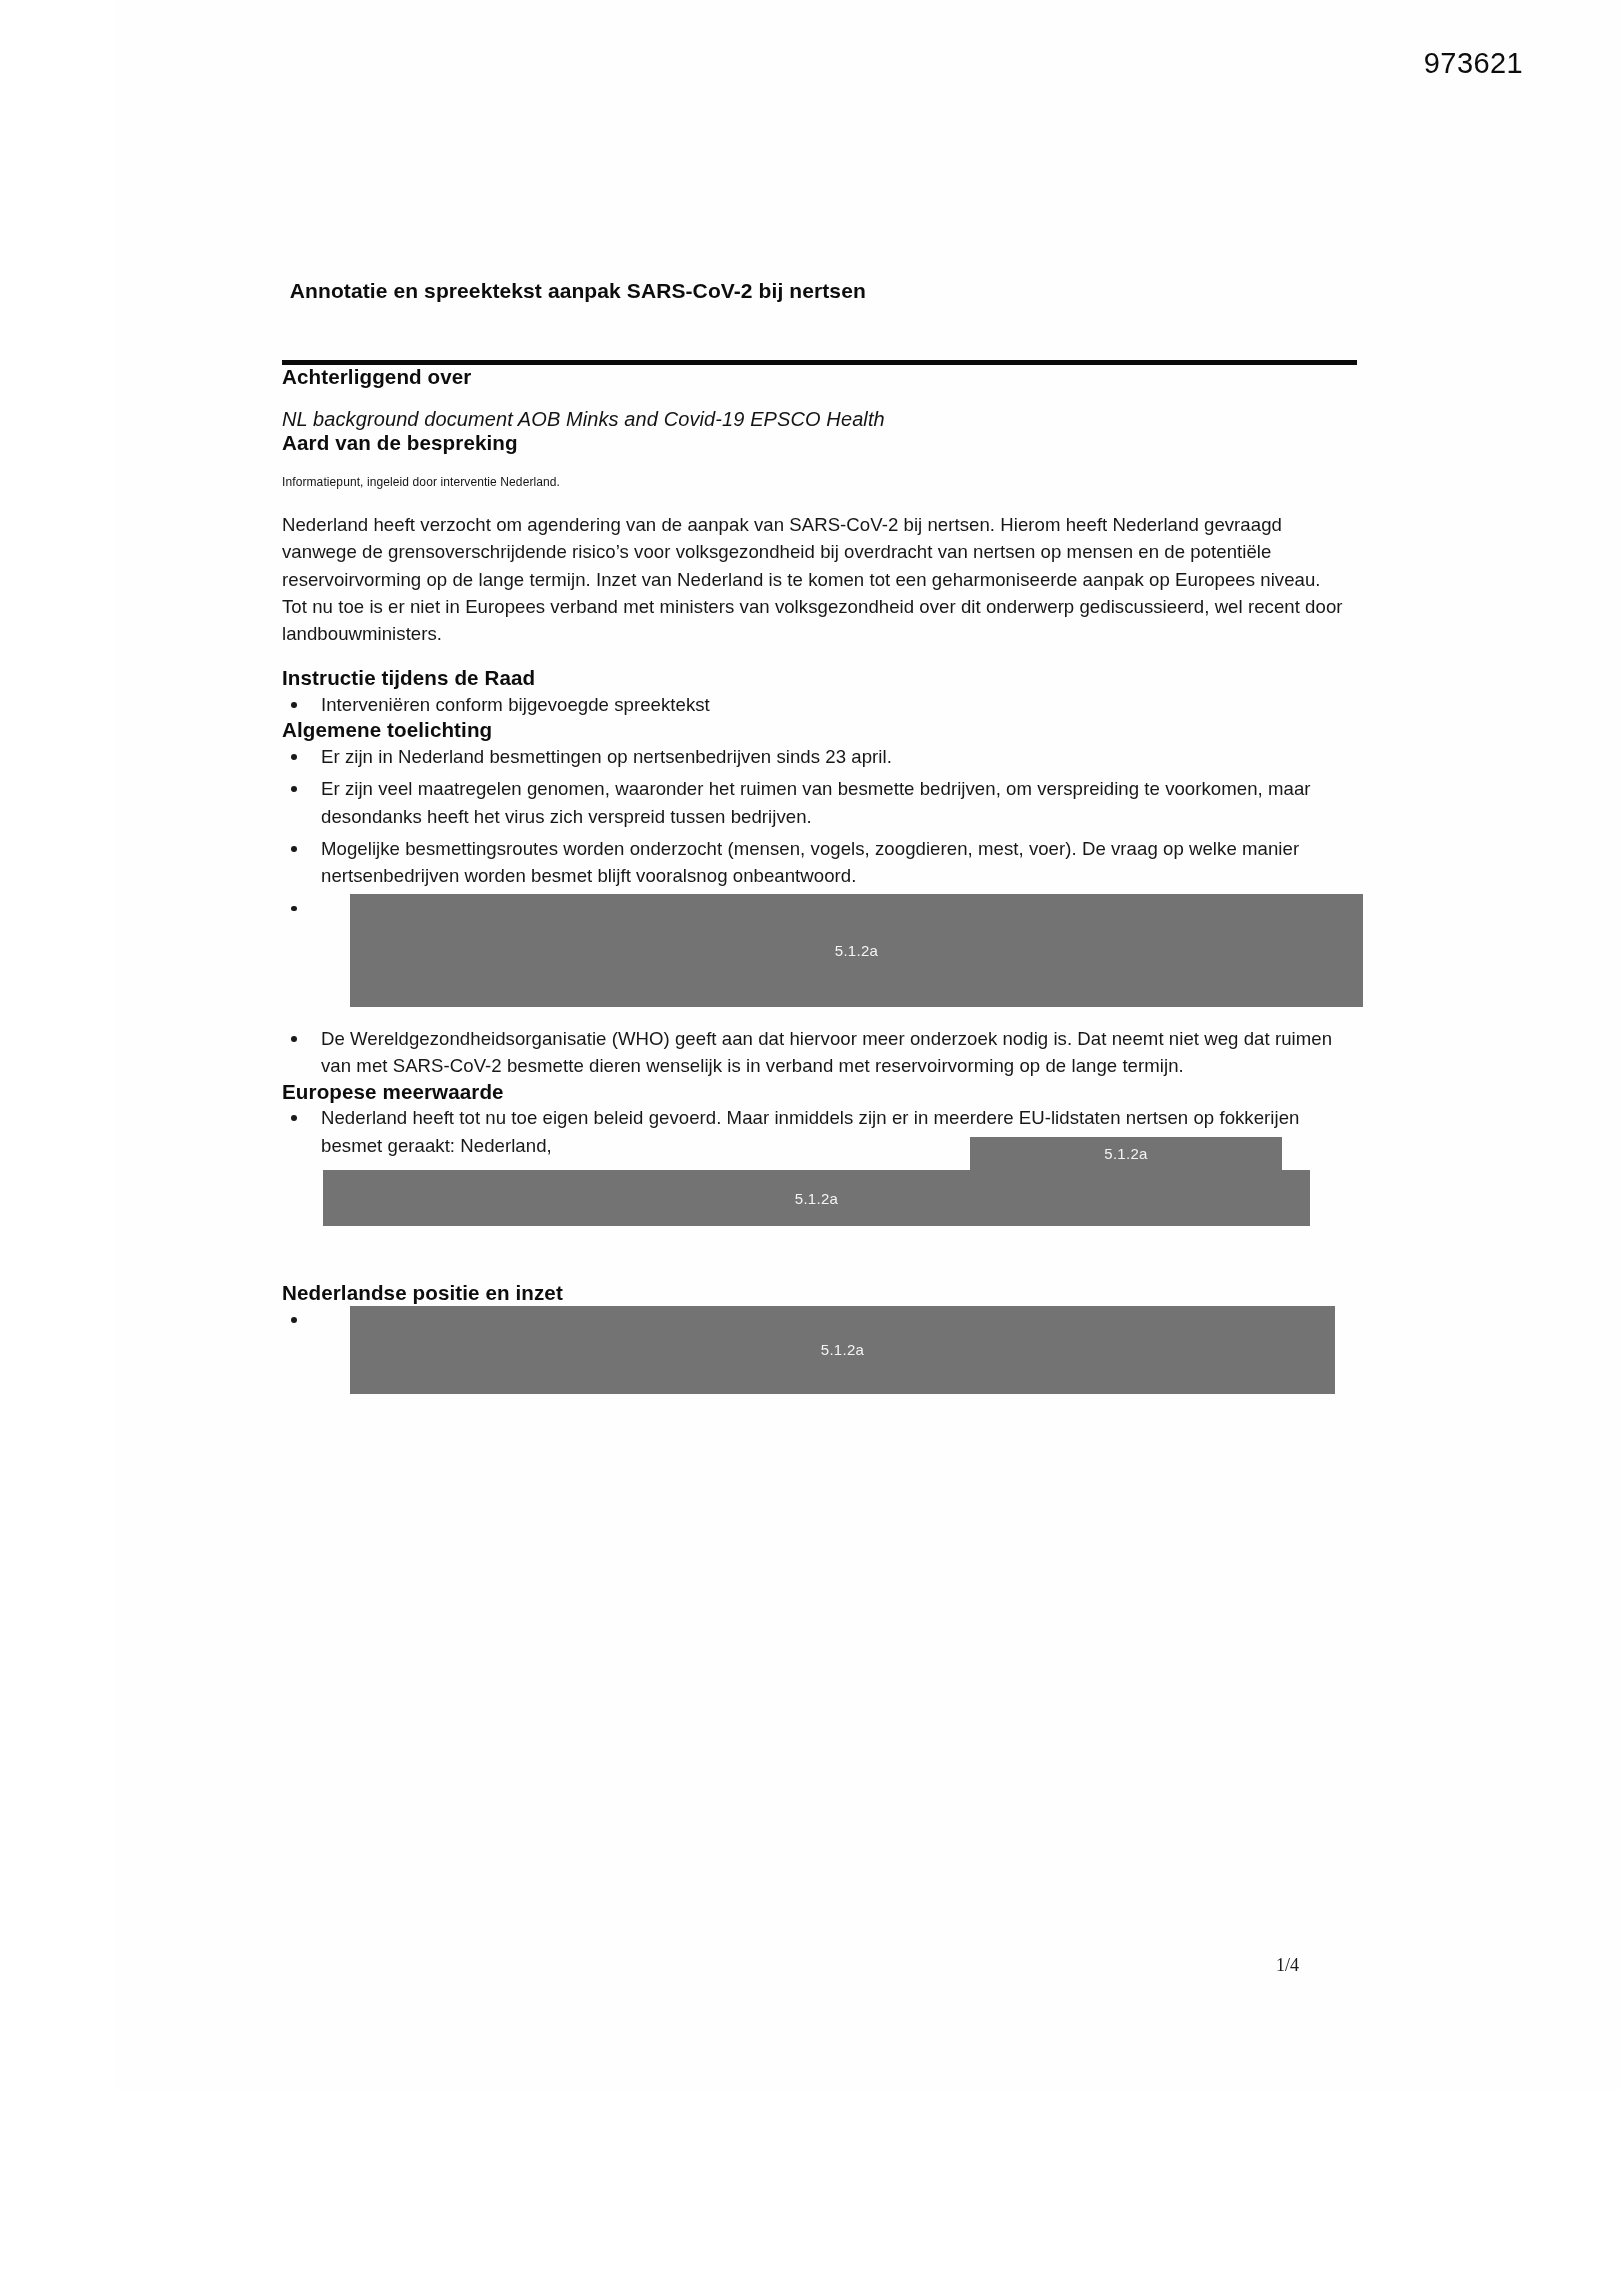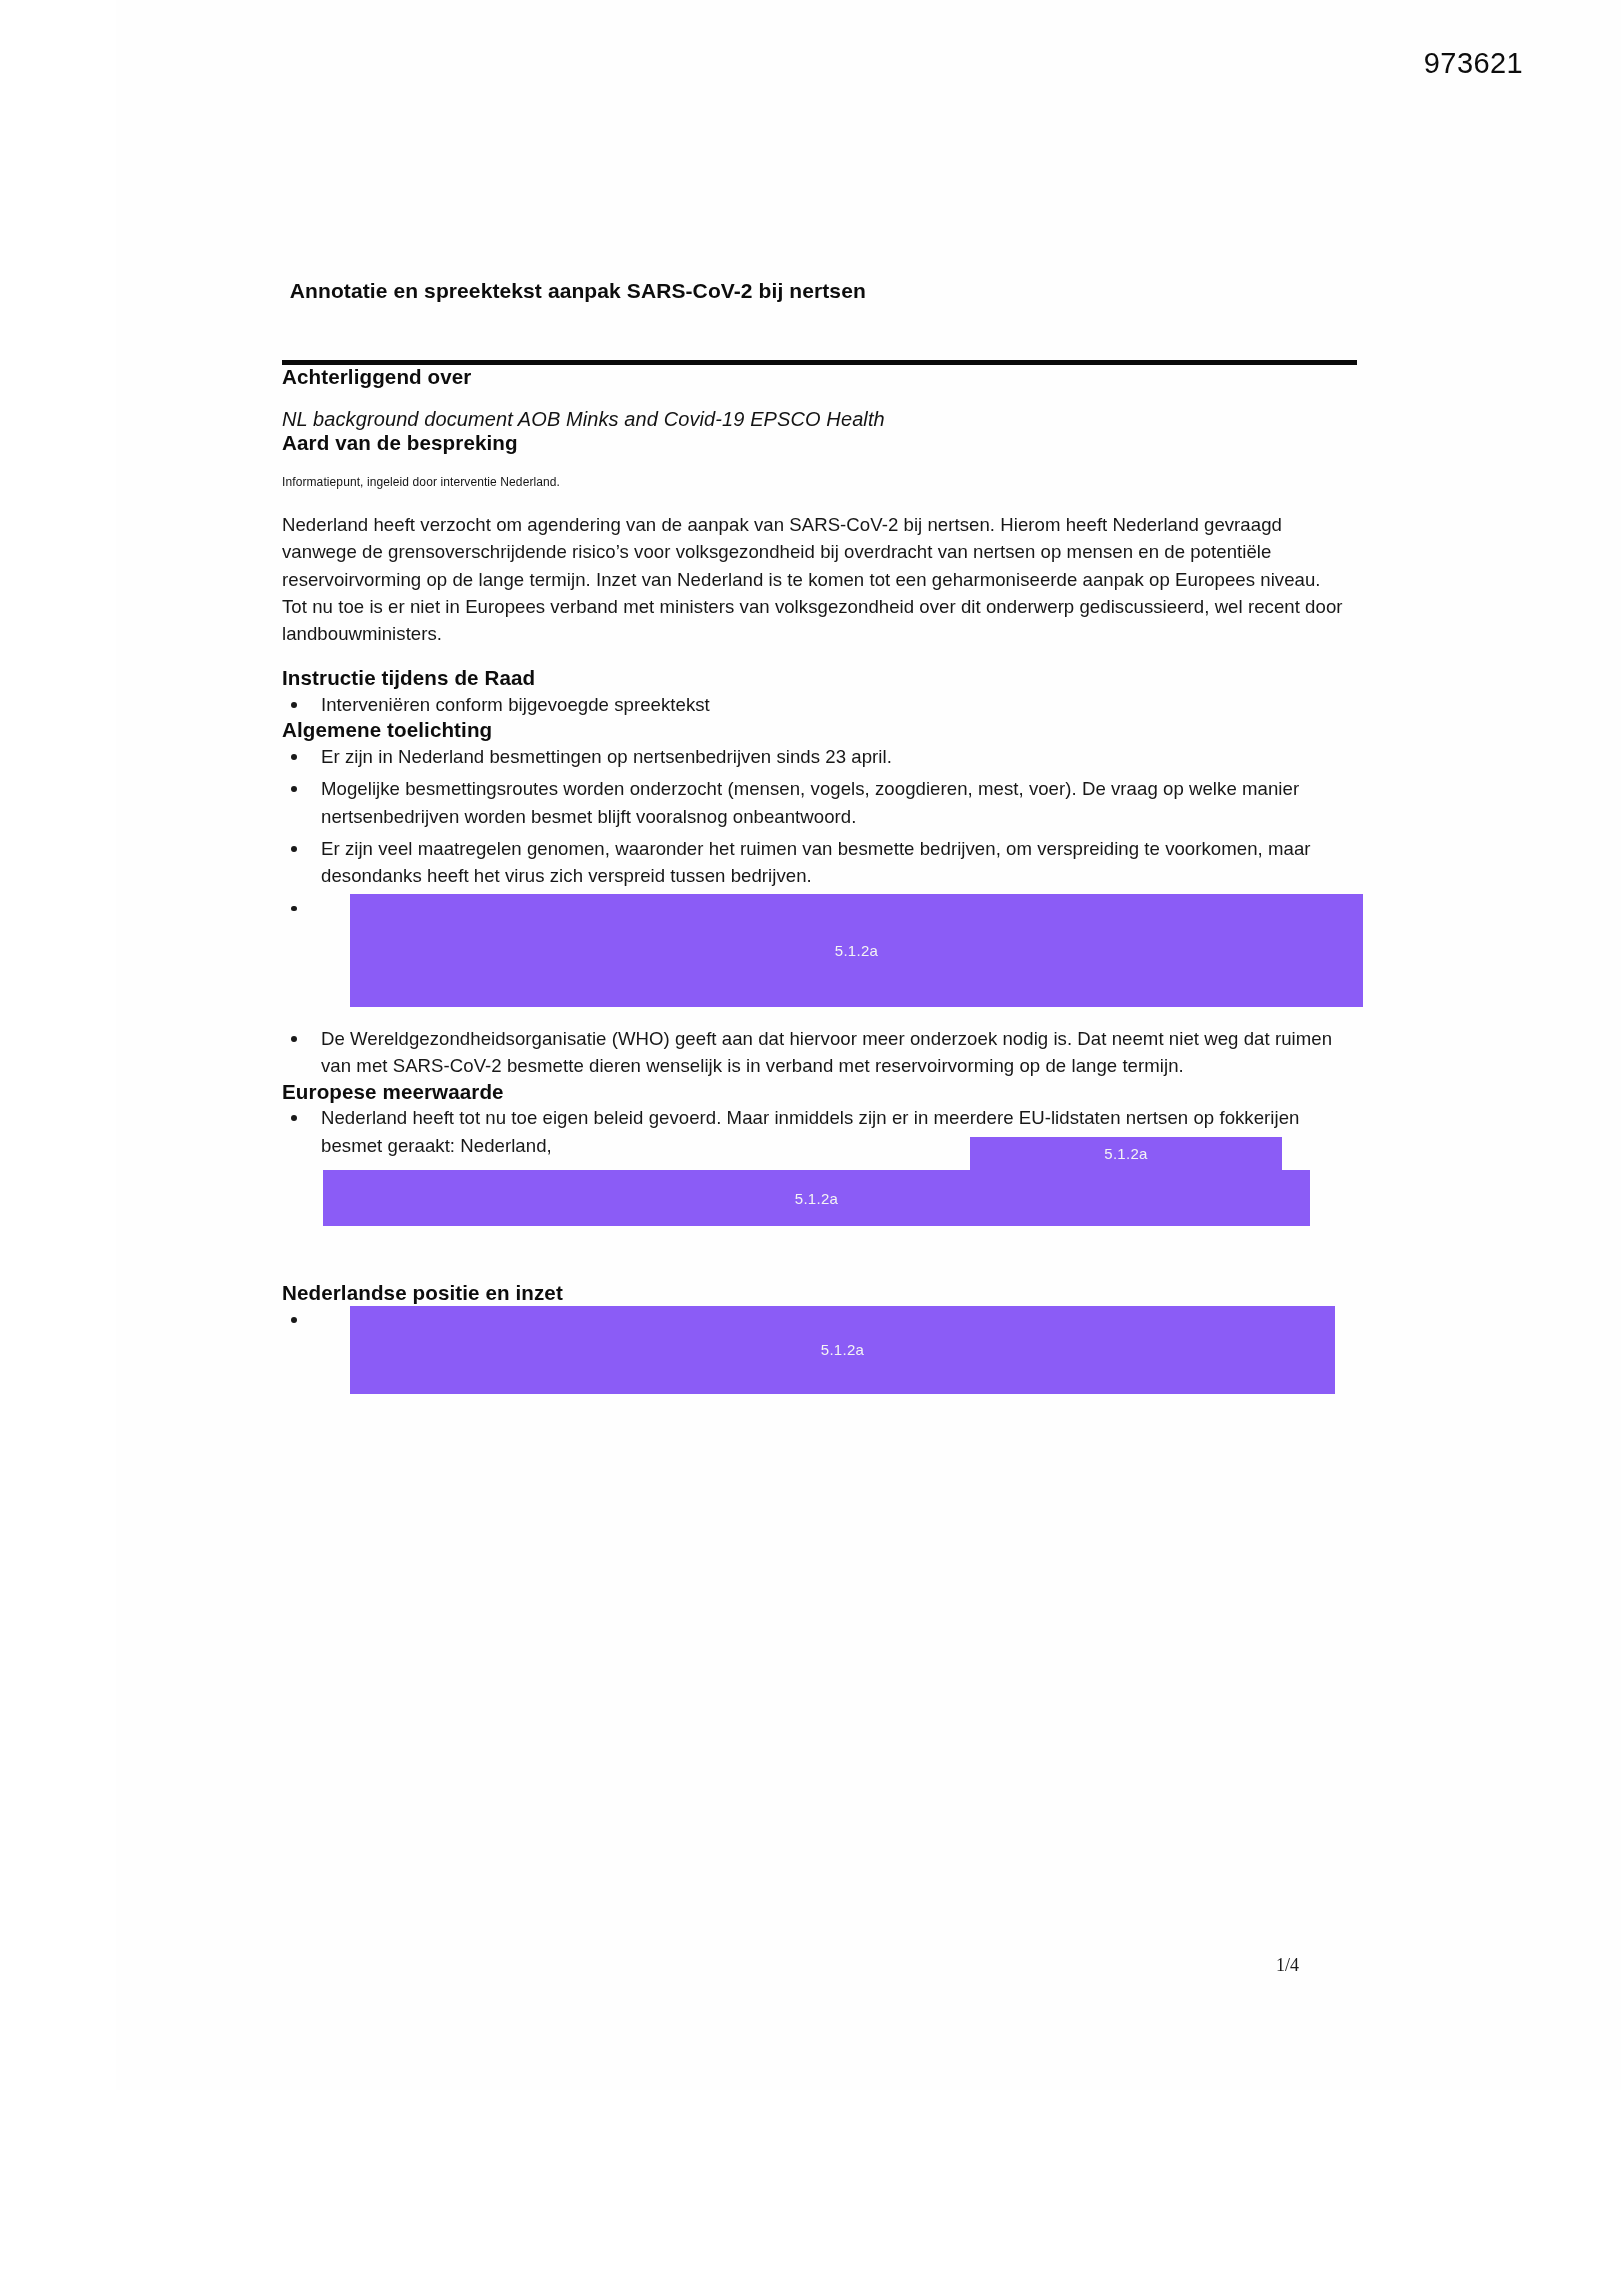--- a/index.html
+++ b/index.html
@@ -132,21 +132,21 @@
 
   .bullets-europese { margin-top: 19.6px; }
   .bullets-europese > li { padding-left: 47px; }
 
   .bullets-positie { margin-top: 17.6px; }
 
   .bullets-who { margin-top: 0px; }
 
   
   .redaction {
-    background: #8b5cf6;
+    background: #737373;
     color: #f4f4f4;
     font-size: 15px;
     display: flex;
     align-items: center;
     justify-content: center;
     letter-spacing: 0.3px;
   }
 
   
   .bullet-block-row {
@@ -235,25 +235,25 @@
   </ul>
 
   <h2 class="section-head sec-algemene">Algemene toelichting</h2>
   <ul class="bullets bullets-algemene">
     <li>
       <span class="bullet-dot"></span>
       <span>Er zijn in Nederland besmettingen op nertsenbedrijven sinds 23 april.</span>
     </li>
     <li>
       <span class="bullet-dot"></span>
+      <span>Er zijn veel maatregelen genomen, waaronder het ruimen van besmette bedrijven, om verspreiding te voorkomen, maar desondanks heeft het virus zich verspreid tussen bedrijven.</span>
+    </li>
+    <li>
+      <span class="bullet-dot"></span>
       <span>Mogelijke besmettingsroutes worden onderzocht (mensen, vogels, zoogdieren, mest, voer). De vraag op welke manier nertsenbedrijven worden besmet blijft vooralsnog onbeantwoord.</span>
-    </li>
-    <li>
-      <span class="bullet-dot"></span>
-      <span>Er zijn veel maatregelen genomen, waaronder het ruimen van besmette bedrijven, om verspreiding te voorkomen, maar desondanks heeft het virus zich verspreid tussen bedrijven.</span>
     </li>
     <li class="bullet-block-row">
       <span class="bullet-dot"></span>
       <div class="redaction redaction-big-1">5.1.2a</div>
     </li>
   </ul>
 
   <div class="who-gap"></div>
 
   <ul class="bullets bullets-who">

